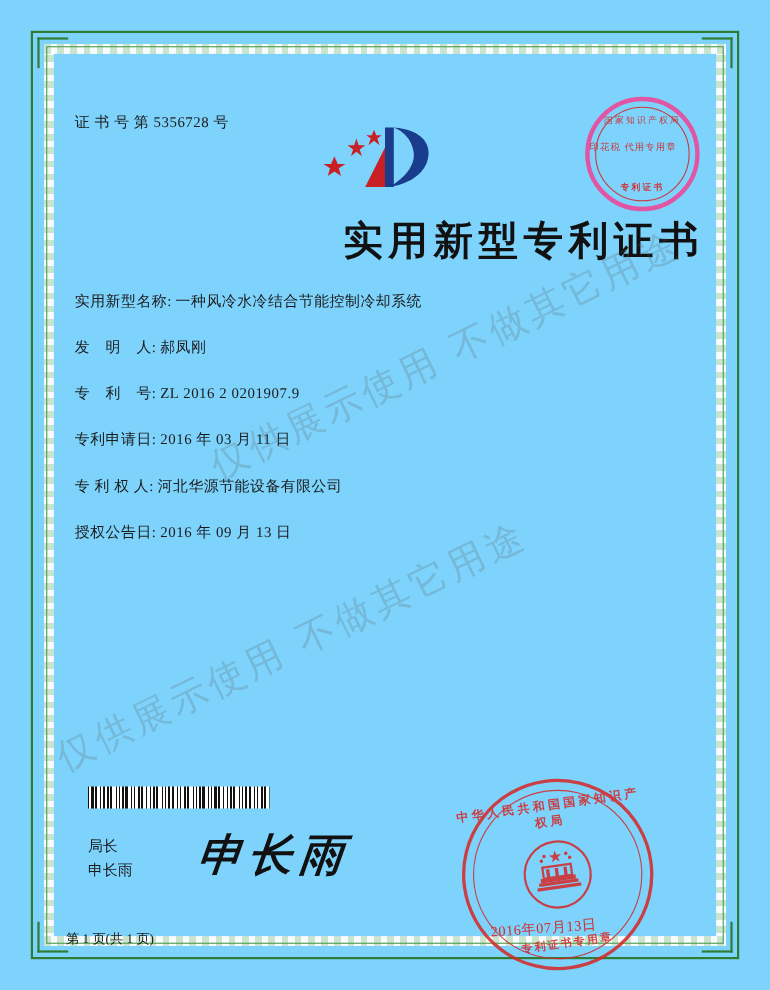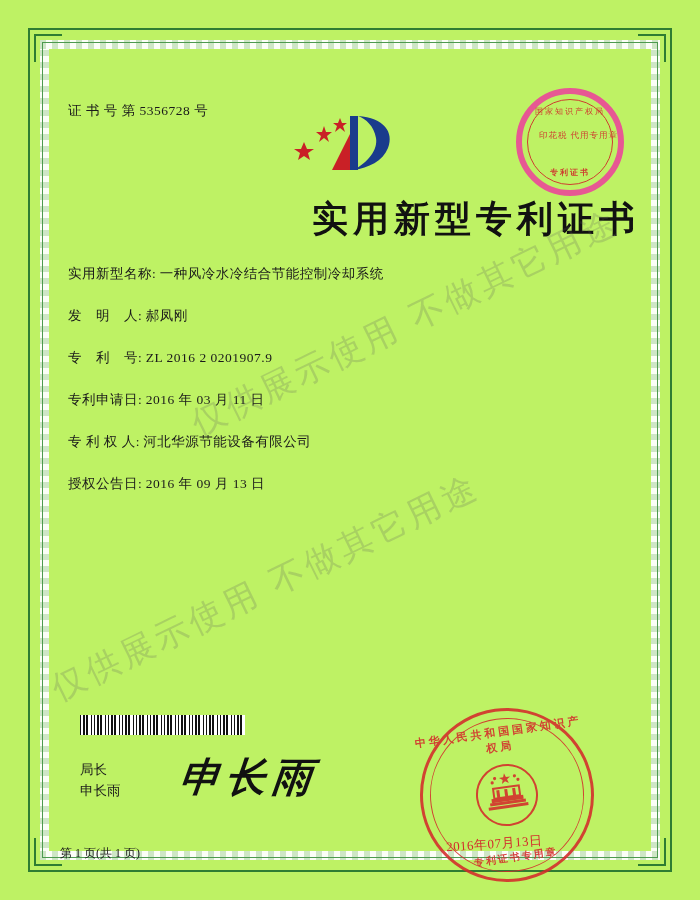--- a/index.html
+++ b/index.html
@@ -13,21 +13,21 @@
     font-family: "Liberation Serif", serif;
     position: relative;
     overflow: hidden;
   }
 
   .certificate {
     position: absolute;
     left: 0; top: 0;
     width: 700px;
     height: 900px;
-    background: #bef264;
+    background: #7dd3fc;
   }
 
   
   .border-outer {
     position: absolute;
     left: 28px; top: 28px;
     right: 28px; bottom: 28px;
     border: 2px solid #2f7d32;
     box-sizing: border-box;
   }
@@ -157,37 +157,37 @@
     left: 0; top: 785px;
     width: 580px;
     text-align: left;
     font-size: 12px;
     color: #1a1a1a;
   }
 
   
   .seal-small {
     position: absolute;
-    left: 456px; top: 28px;
+    left: 472px; top: 28px;
     width: 96px; height: 96px;
-    border: 6px solid #ec4899;
+    border: 4px solid #ec4899;
     border-radius: 50%;
     color: #d02a2a;
     opacity: 0.9;
   }
   .seal-small .ring {
     position: absolute;
     left: 5px; top: 5px; right: 5px; bottom: 5px;
     border: 1px solid #d02a2a;
     border-radius: 50%;
   }
   .seal-small .stxt {
     position: absolute;
     left: 0; right: 0;
-    text-align: right;
+    text-align: left;
     font-size: 8.5px;
     line-height: 1.25;
     letter-spacing: 1px;
   }
   .seal-small .stxt.c { top: 36px; }
 
   .seal-small .arc-top, .seal-small .arc-bottom {
     position: absolute;
     left: 0; right: 0;
     text-align: center;

